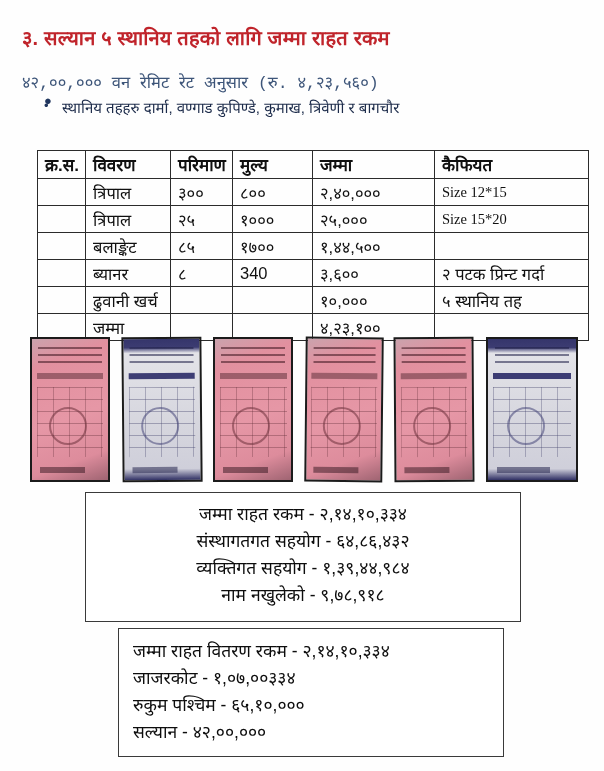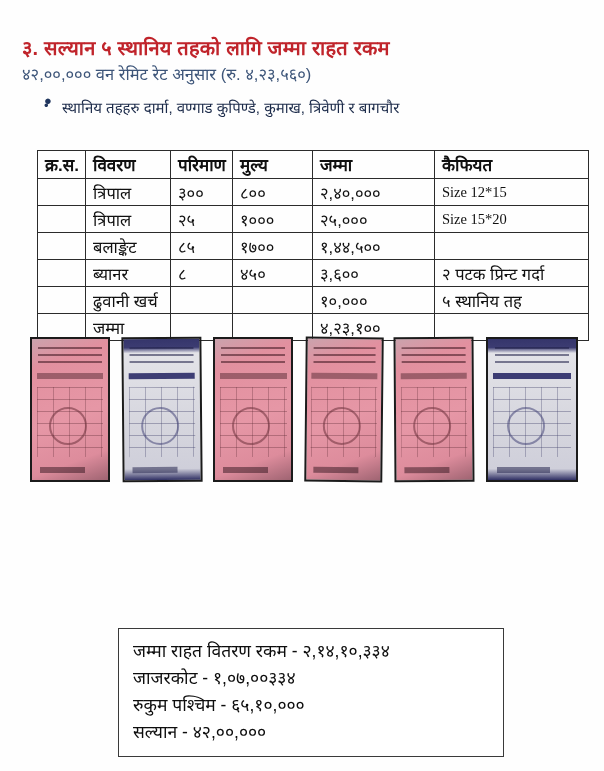--- a/index.html
+++ b/index.html
@@ -8,27 +8,27 @@
     background:#ffffff;
     font-family:"Liberation Sans","DejaVu Sans",sans-serif;
     color:#141414;
     position:relative;
     overflow:hidden;
   }
   .page{position:absolute;inset:0;background:#fefefe;}
 
   
   .title{
-    position:absolute;left:22px;top:34px;width:560px;
+    position:absolute;left:22px;top:24px;width:560px;
     font-size:20px;font-weight:bold;color:#c0242b;
     letter-spacing:.2px;
   }
   .subtitle{
-    position:absolute;left:22px;top:62px;width:560px;
-    font-size:16.5px;color:#3d5579;font-weight:500;
+    position:absolute;left:22px;top:70px;width:560px;
+    font-size:16.5px;color:#3d5579;font-weight:500;font-family:Liberation Mono, monospace;
   }
   .bullets{position:absolute;left:40px;top:92px;width:545px;margin:0;padding:0;list-style:none;}
   .bullets li{position:relative;padding-left:22px;margin-bottom:5px;}
   .bullets li .dot{position:absolute;left:4px;top:1px;font-size:13px;color:#20365e;}
   .b1{font-size:14px;color:#2d4a79;}
   .b2{font-size:15px;color:#1c2b4a;font-weight:500;}
 
   
   table.relief{
     position:absolute;left:37px;top:150px;width:551px;
@@ -147,21 +147,21 @@
       <td>बलाङ्केट</td>
       <td>८५</td>
       <td>१७००</td>
       <td>१,४४,५००</td>
       <td class="remark"></td>
     </tr>
     <tr>
       <td></td>
       <td>ब्यानर</td>
       <td>८</td>
-      <td>४५०</td>
+      <td>340</td>
       <td>३,६००</td>
       <td class="remark">२ पटक प्रिन्ट गर्दा</td>
     </tr>
     <tr>
       <td></td>
       <td>ढुवानी खर्च</td>
       <td></td>
       <td></td>
       <td>१०,०००</td>
       <td class="remark">५ स्थानिय तह</td>
@@ -221,20 +221,26 @@
     <div class="receipt white">
       <div class="r-head"></div>
       <div class="r-band"></div>
       <div class="r-lines"></div>
       <div class="r-cols"></div>
       <div class="r-stamp"></div>
       <div class="r-foot"></div>
     </div>
   </div>
 
+  <div class="box box1">
+    <div class="line">जम्मा राहत रकम - २,१४,१०,३३४</div>
+    <div class="line">संस्थागतगत सहयोग - ६४,८६,४३२</div>
+    <div class="line">व्यक्तिगत सहयोग - १,३९,४४,९८४</div>
+    <div class="line">नाम नखुलेको - ९,७८,९१८</div>
+  </div>
 
   <div class="box box2">
     <div class="line">जम्मा राहत वितरण रकम - २,१४,१०,३३४</div>
     <div class="line">जाजरकोट - १,०७,००३३४</div>
     <div class="line">रुकुम पश्चिम -  ६५,१०,०००</div>
     <div class="line">सल्यान -  ४२,००,०००</div>
   </div>
 
 </div>
 

